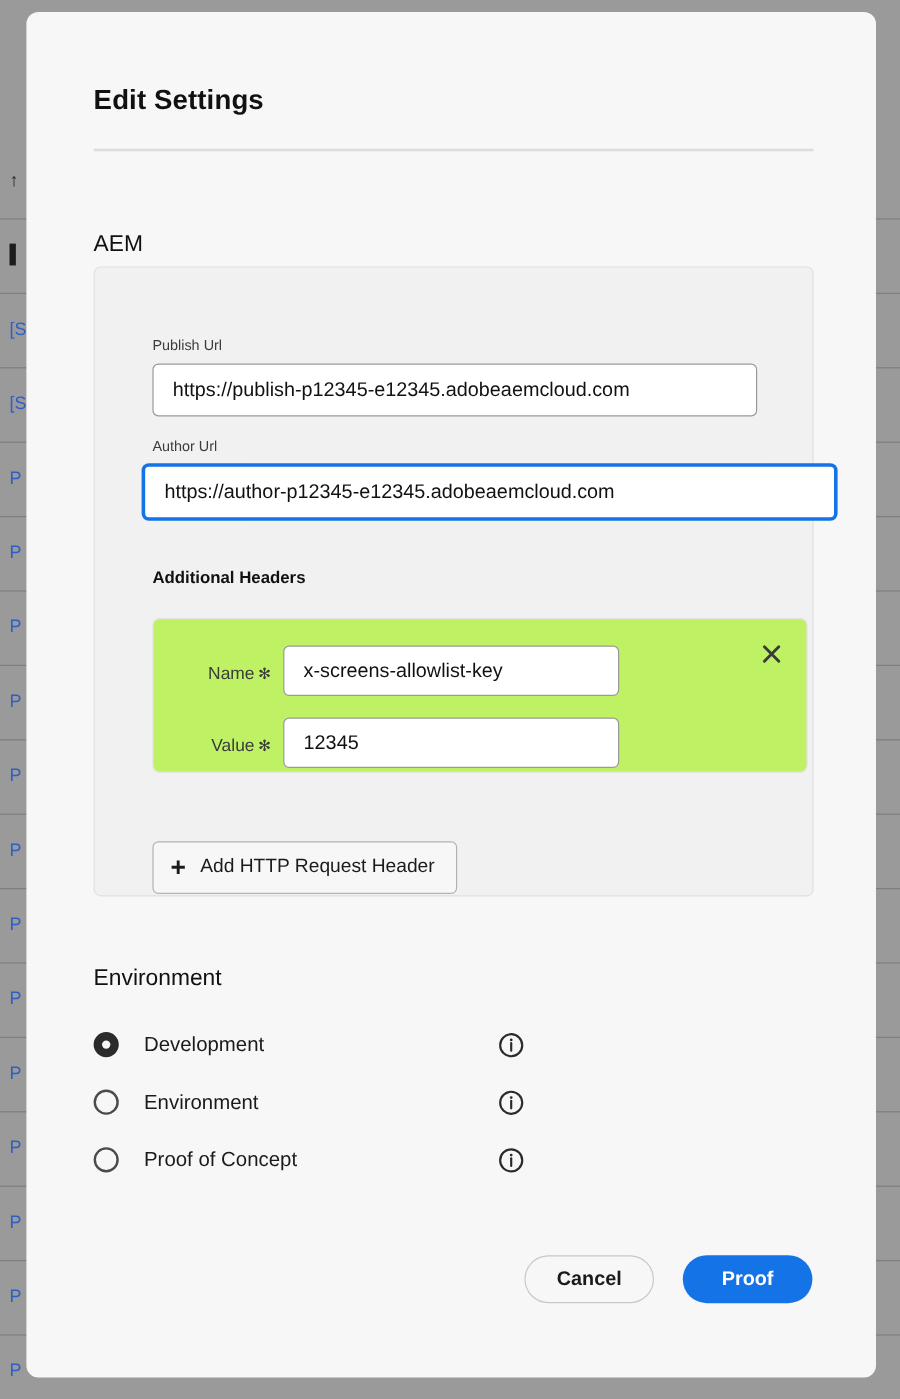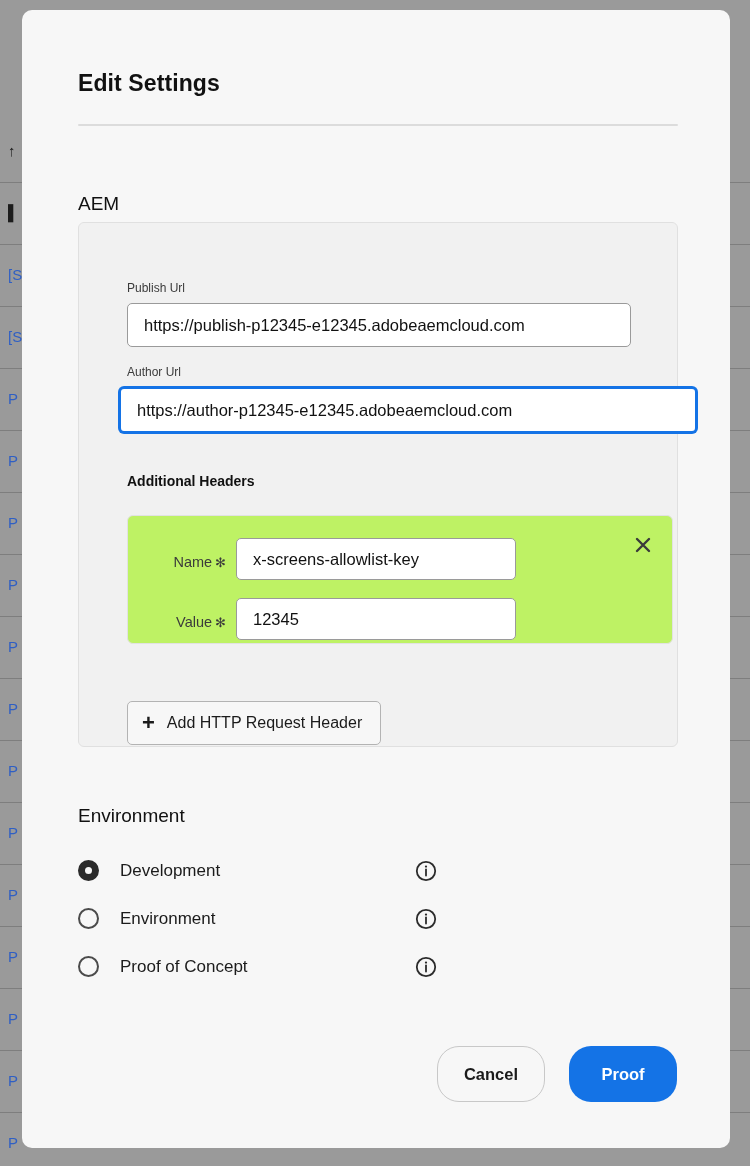--- a/index.html
+++ b/index.html
@@ -235,21 +235,21 @@
     position: absolute;
     left: 337px;
     width: 22px;
     height: 22px;
     cursor: pointer;
   }
 
   
   .footer-btn {
     position: absolute;
-    height: 56px;
+    height: 40px;
     border-radius: 22px;
     font-family: "Liberation Sans", sans-serif;
     font-size: 16.5px;
     font-weight: bold;
     cursor: pointer;
     display: flex;
     align-items: center;
     justify-content: center;
   }
   #cancel-button {

